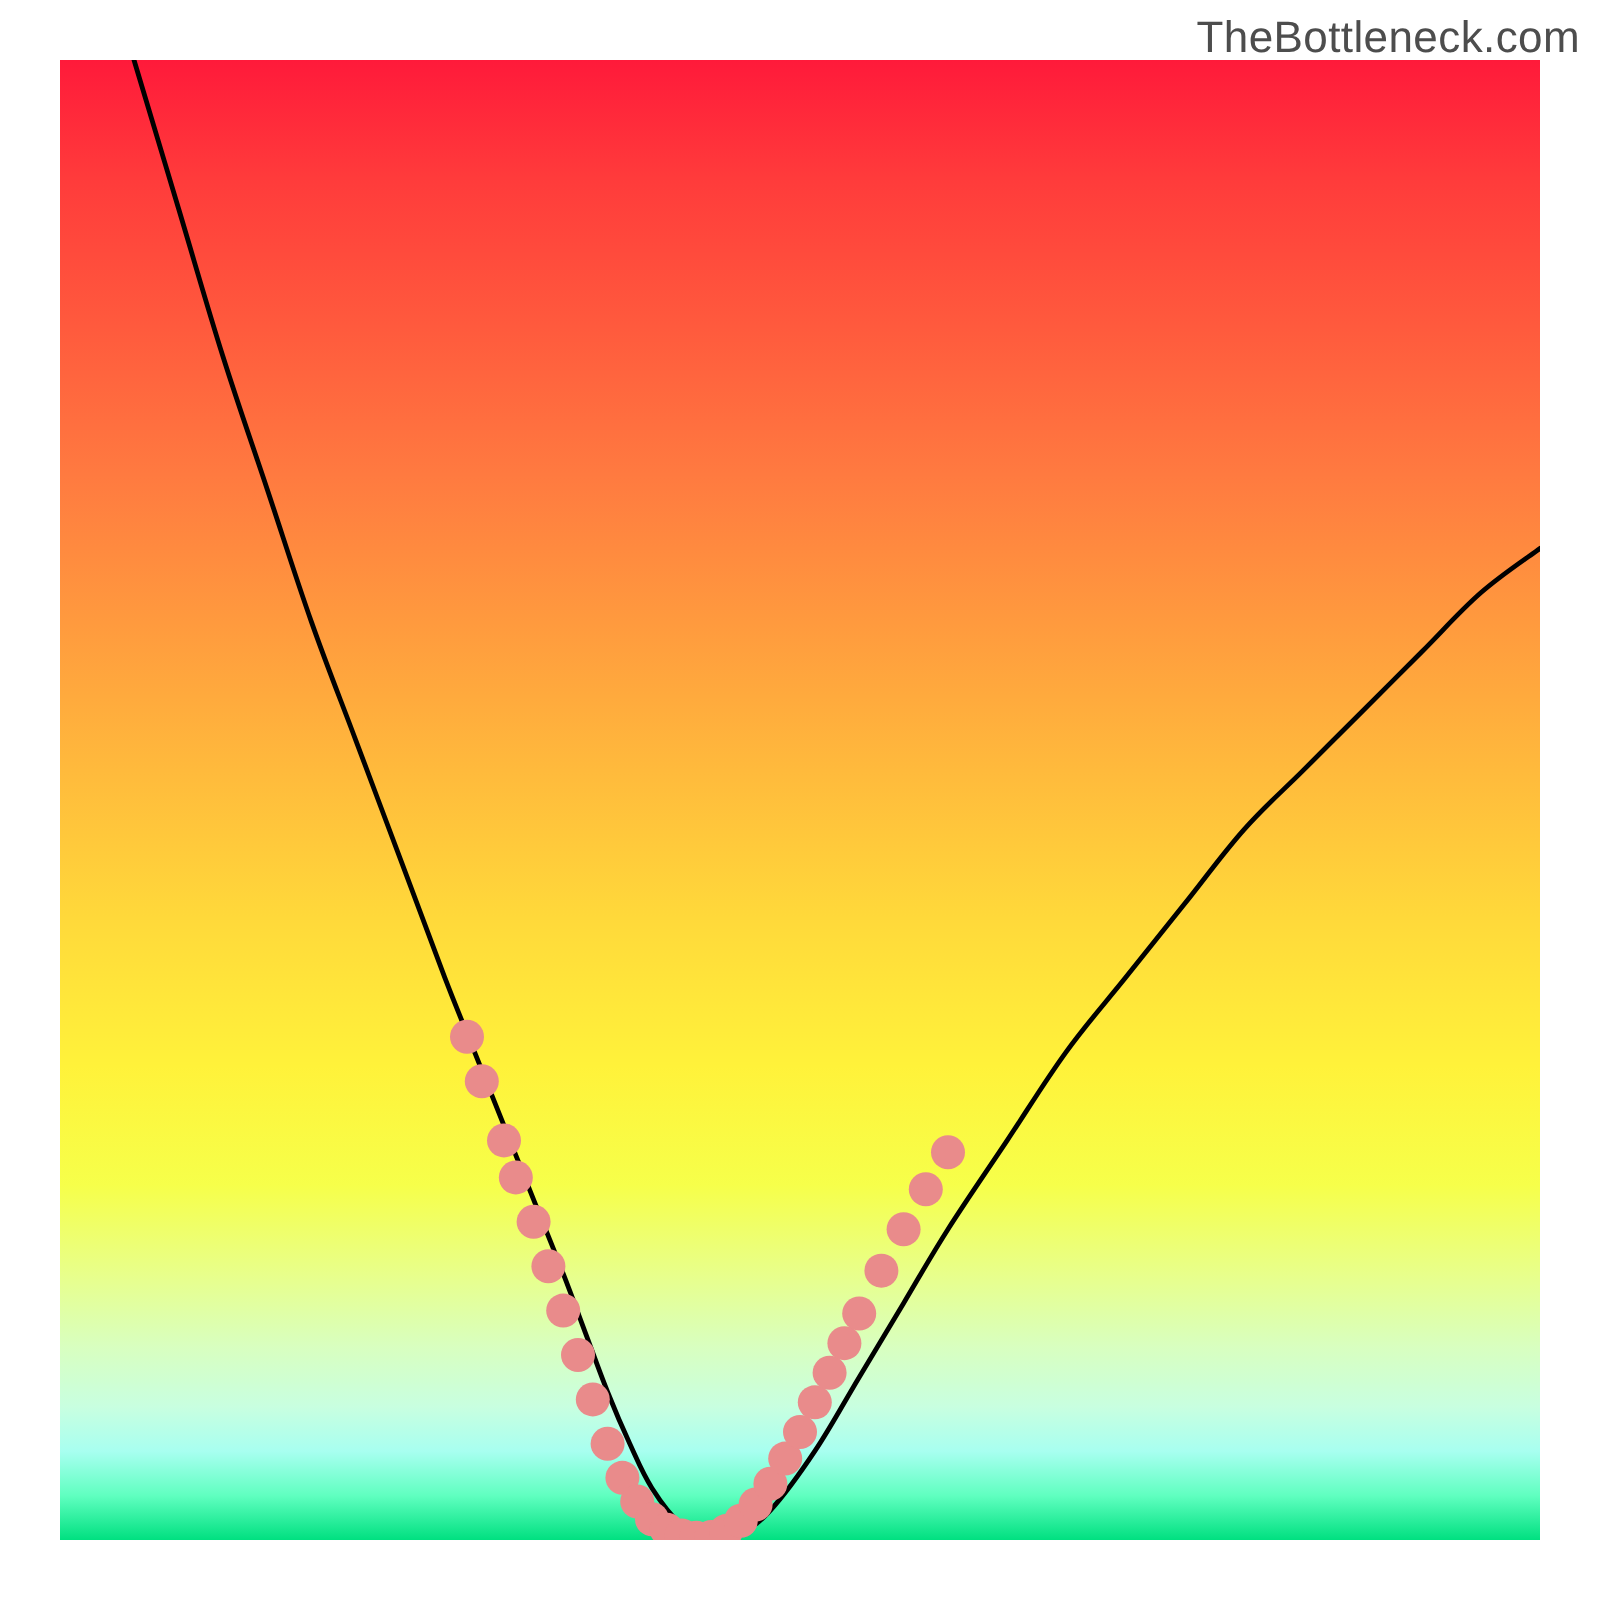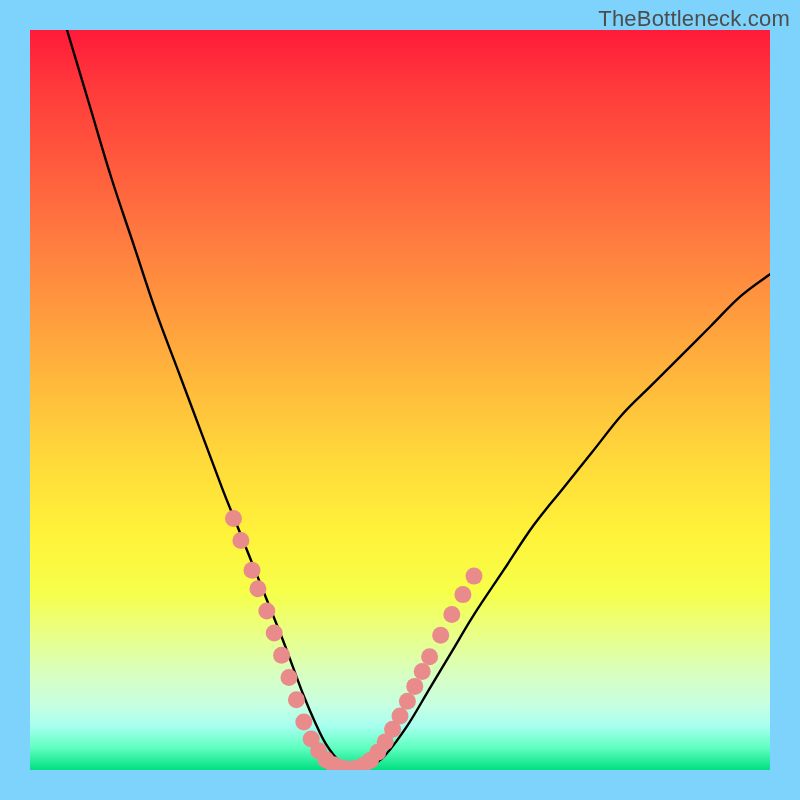--- a/index.html
+++ b/index.html
@@ -10,21 +10,21 @@
     background: #000;
     overflow: hidden;
     font-family: Arial, Helvetica, sans-serif;
   }
   .frame {
     position: absolute;
     left: 0;
     top: 0;
     width: 800px;
     height: 800px;
-    background: #7dd3fc;
+    background: #ffffff;
   }
   .plot {
     position: absolute;
     left: 30px;
     top: 30px;
     width: 740px;
     height: 740px;
     background: linear-gradient(to bottom,
       #ff1a3a 0%,
       #ff3b3b 8%,

